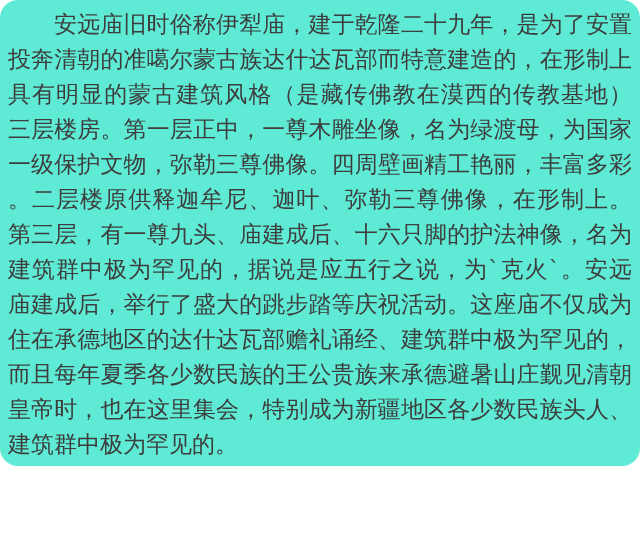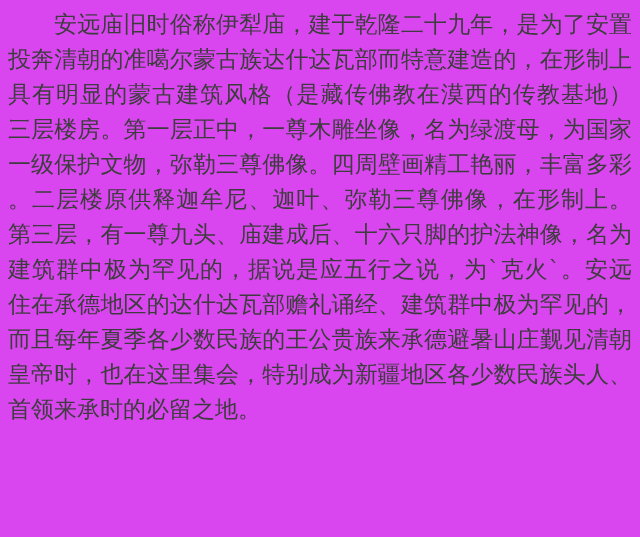--- a/index.html
+++ b/index.html
@@ -8,23 +8,24 @@
     background: #ffffff;
   }
   body {
     width: 640px;
     height: 537px;
     overflow: hidden;
   }
   .page {
     box-sizing: border-box;
     width: 640px;
-    height: 537px;
+    height: 466px;
     padding: 7px 8px 0 8px;
-    background: #d946ef;
+    background: #5eead4;
+    border-radius: 18px;
   }
   .article {
     font-family: "DejaVu Serif", "Liberation Serif", serif;
     font-size: 23px;
     line-height: 35px;
     color: #3d3d3d;
     font-weight: 400;
   }
   .line {
     height: 35px;
@@ -47,18 +48,19 @@
 <div class="page">
   <div class="article">
     <div class="line first">安远庙旧时俗称伊犁庙，建于乾隆二十九年，是为了安置</div>
     <div class="line">投奔清朝的准噶尔蒙古族达什达瓦部而特意建造的，在形制上</div>
     <div class="line">具有明显的蒙古建筑风格（是藏传佛教在漠西的传教基地）</div>
     <div class="line">三层楼房。第一层正中，一尊木雕坐像，名为绿渡母，为国家</div>
     <div class="line">一级保护文物，弥勒三尊佛像。四周壁画精工艳丽，丰富多彩</div>
     <div class="line">。二层楼原供释迦牟尼、迦叶、弥勒三尊佛像，在形制上。</div>
     <div class="line">第三层，有一尊九头、庙建成后、十六只脚的护法神像，名为</div>
     <div class="line">建筑群中极为罕见的，据说是应五行之说，为`克火`。安远</div>
+    <div class="line">庙建成后，举行了盛大的跳步踏等庆祝活动。这座庙不仅成为</div>
     <div class="line">住在承德地区的达什达瓦部赡礼诵经、建筑群中极为罕见的，</div>
     <div class="line">而且每年夏季各少数民族的王公贵族来承德避暑山庄觐见清朝</div>
     <div class="line">皇帝时，也在这里集会，特别成为新疆地区各少数民族头人、</div>
-    <div class="line last">首领来承时的必留之地。</div>
+    <div class="line last">建筑群中极为罕见的。</div>
   </div>
 </div>
 
 </body></html>

